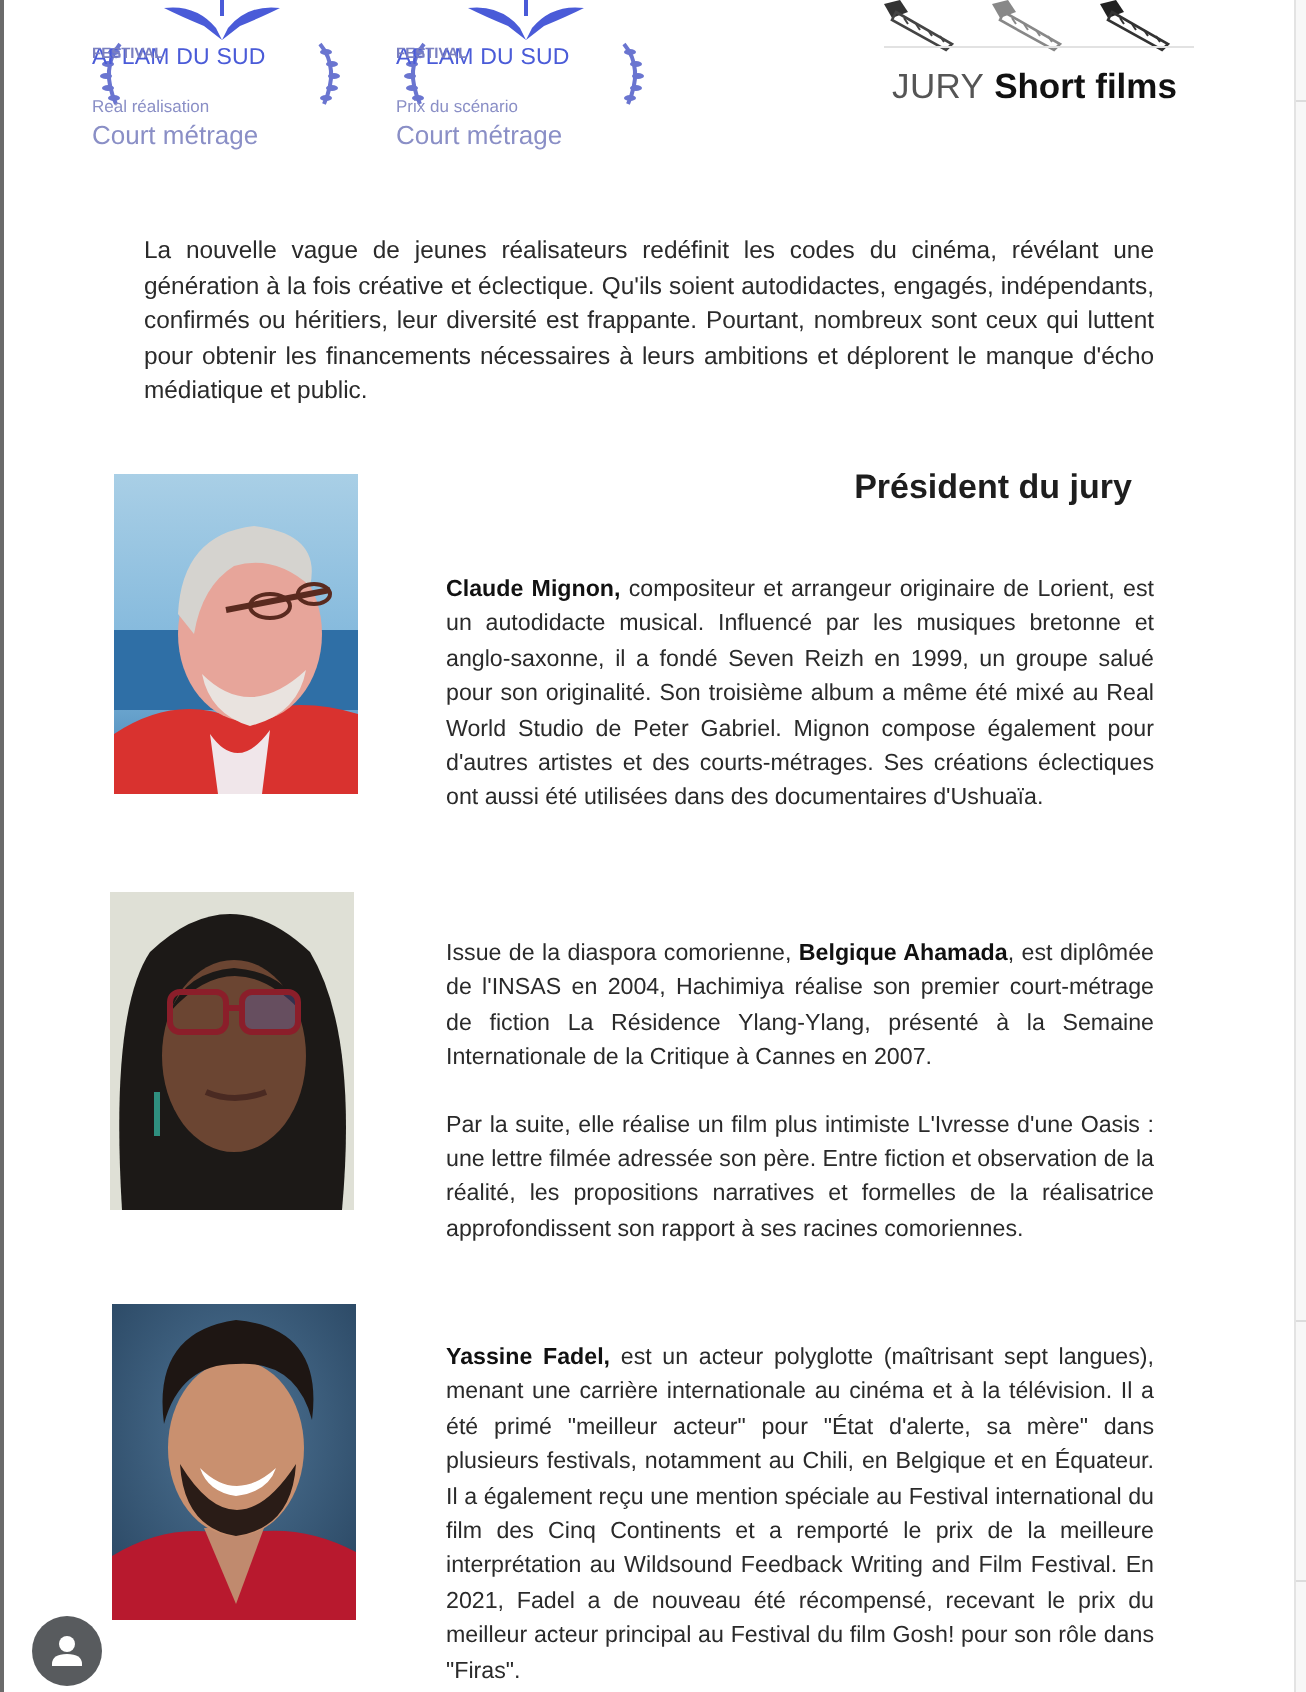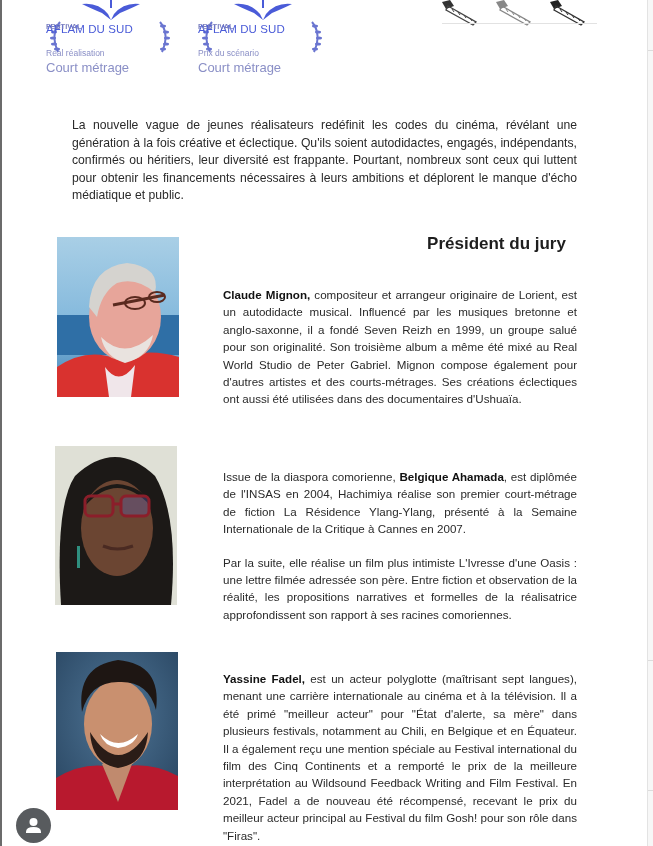--- a/index.html
+++ b/index.html
@@ -131,20 +131,24 @@
     <path d="M2 2 L10 0 L14 6 L6 9 Z" fill="#888"></path>
     <path d="M8 6 L36 22 L33 25 L6 10 Z" fill="none" stroke="#888" stroke-width="1.3"></path>
     <path d="M12 9 L14 12 M18 12 L20 15 M24 15 L26 18 M30 18 L32 21" stroke="#888" stroke-width="1"></path>
   </svg>
   <svg class="clapper" style="left:112px" width="42" height="26" viewBox="0 0 42 26">
     <path d="M2 2 L10 0 L14 6 L6 9 Z" fill="#222"></path>
     <path d="M8 6 L36 22 L33 25 L6 10 Z" fill="none" stroke="#333" stroke-width="1.3"></path>
     <path d="M12 9 L14 12 M18 12 L20 15 M24 15 L26 18 M30 18 L32 21" stroke="#333" stroke-width="1"></path>
   </svg>
   <div class="rule"></div>
+  <div class="title">
+    <span class="light">JURY</span>
+    <span class="bold">Short films</span>
+  </div>
 </div>
 
 <div class="intro">
   <p>La nouvelle vague de jeunes réalisateurs redéfinit les codes du cinéma, révélant une génération à la fois créative et éclectique. Qu'ils soient autodidactes, engagés, indépendants, confirmés ou héritiers, leur diversité est frappante. Pourtant, nombreux sont ceux qui luttent pour obtenir les financements nécessaires à leurs ambitions et déplorent le manque d'écho médiatique et public.</p>
 </div>
 
 <div class="section-title">Président du jury</div>
 
 <div class="photo" style="left:57px; top:237px; width:122px; height:160px;">
   <svg width="122" height="160" viewBox="0 0 122 160">

